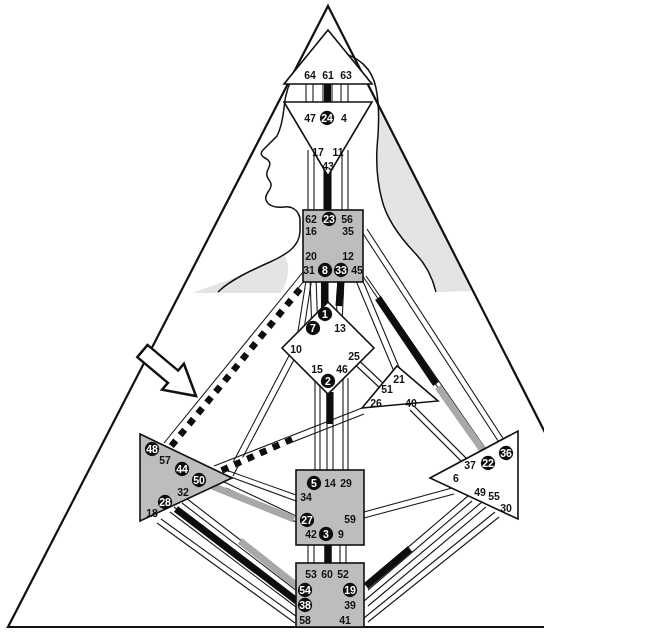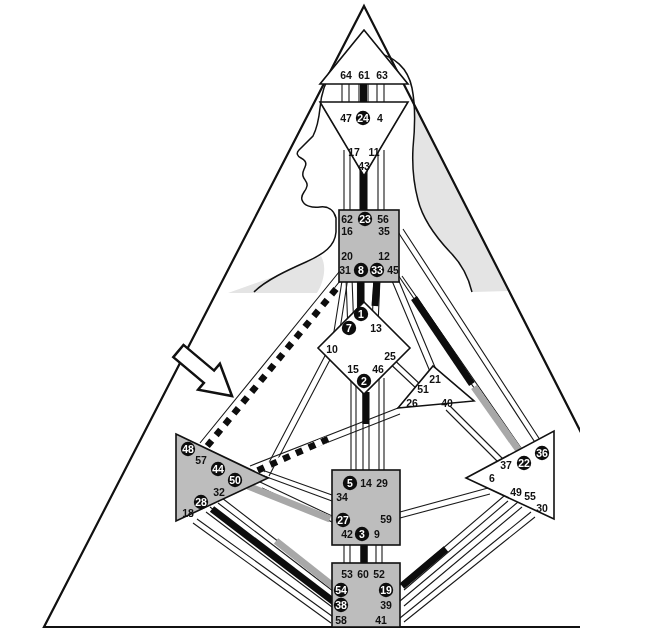--- a/index.html
+++ b/index.html
@@ -1,17 +1,17 @@
 <!DOCTYPE html>
 <html><head>
 <meta charset="utf-8">
 <style>
   html,body{margin:0;padding:0;background:#fff;}
   .stage{position:relative;width:544px;height:637px;background:#fff;overflow:hidden;
-         font-family:"Liberation Sans",sans-serif;padding-left:36px;}
+         font-family:"Liberation Sans",sans-serif;}
   svg{display:block;}
   .outer-triangle{fill:none;stroke:#111;stroke-width:2.2;}
   .silhouette-shade{fill:#e4e4e4;stroke:none;}
   .head-outline{fill:none;stroke:#111;stroke-width:1.5;}
   .channel-thin{fill:none;stroke:#1a1a1a;stroke-width:1.1;}
   .ch-black{stroke:#0d0d0d;stroke-width:7;fill:none;}
   .ch-black-rect{fill:#0d0d0d;stroke:none;}
   .ch-gray{stroke:#a8a8a8;stroke-width:7;fill:none;}
   .ch-check-base{stroke:#ffffff;stroke-width:6.5;fill:none;}
   .ch-check-dash{stroke:#0d0d0d;stroke-width:6.5;fill:none;stroke-dasharray:7 7;}

